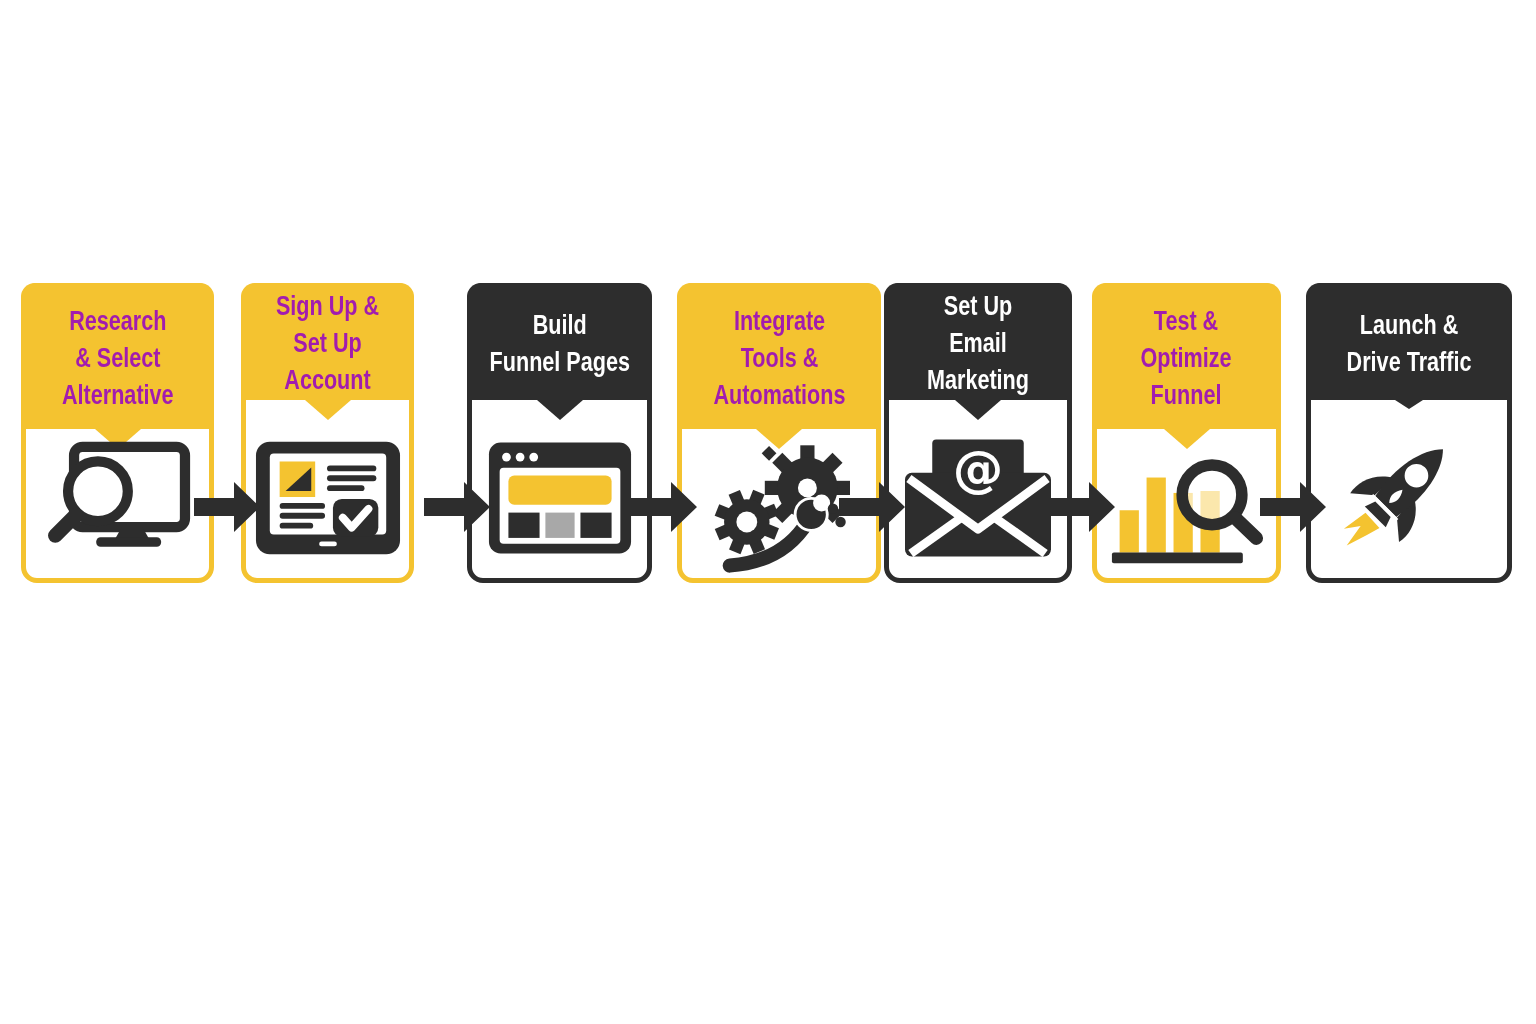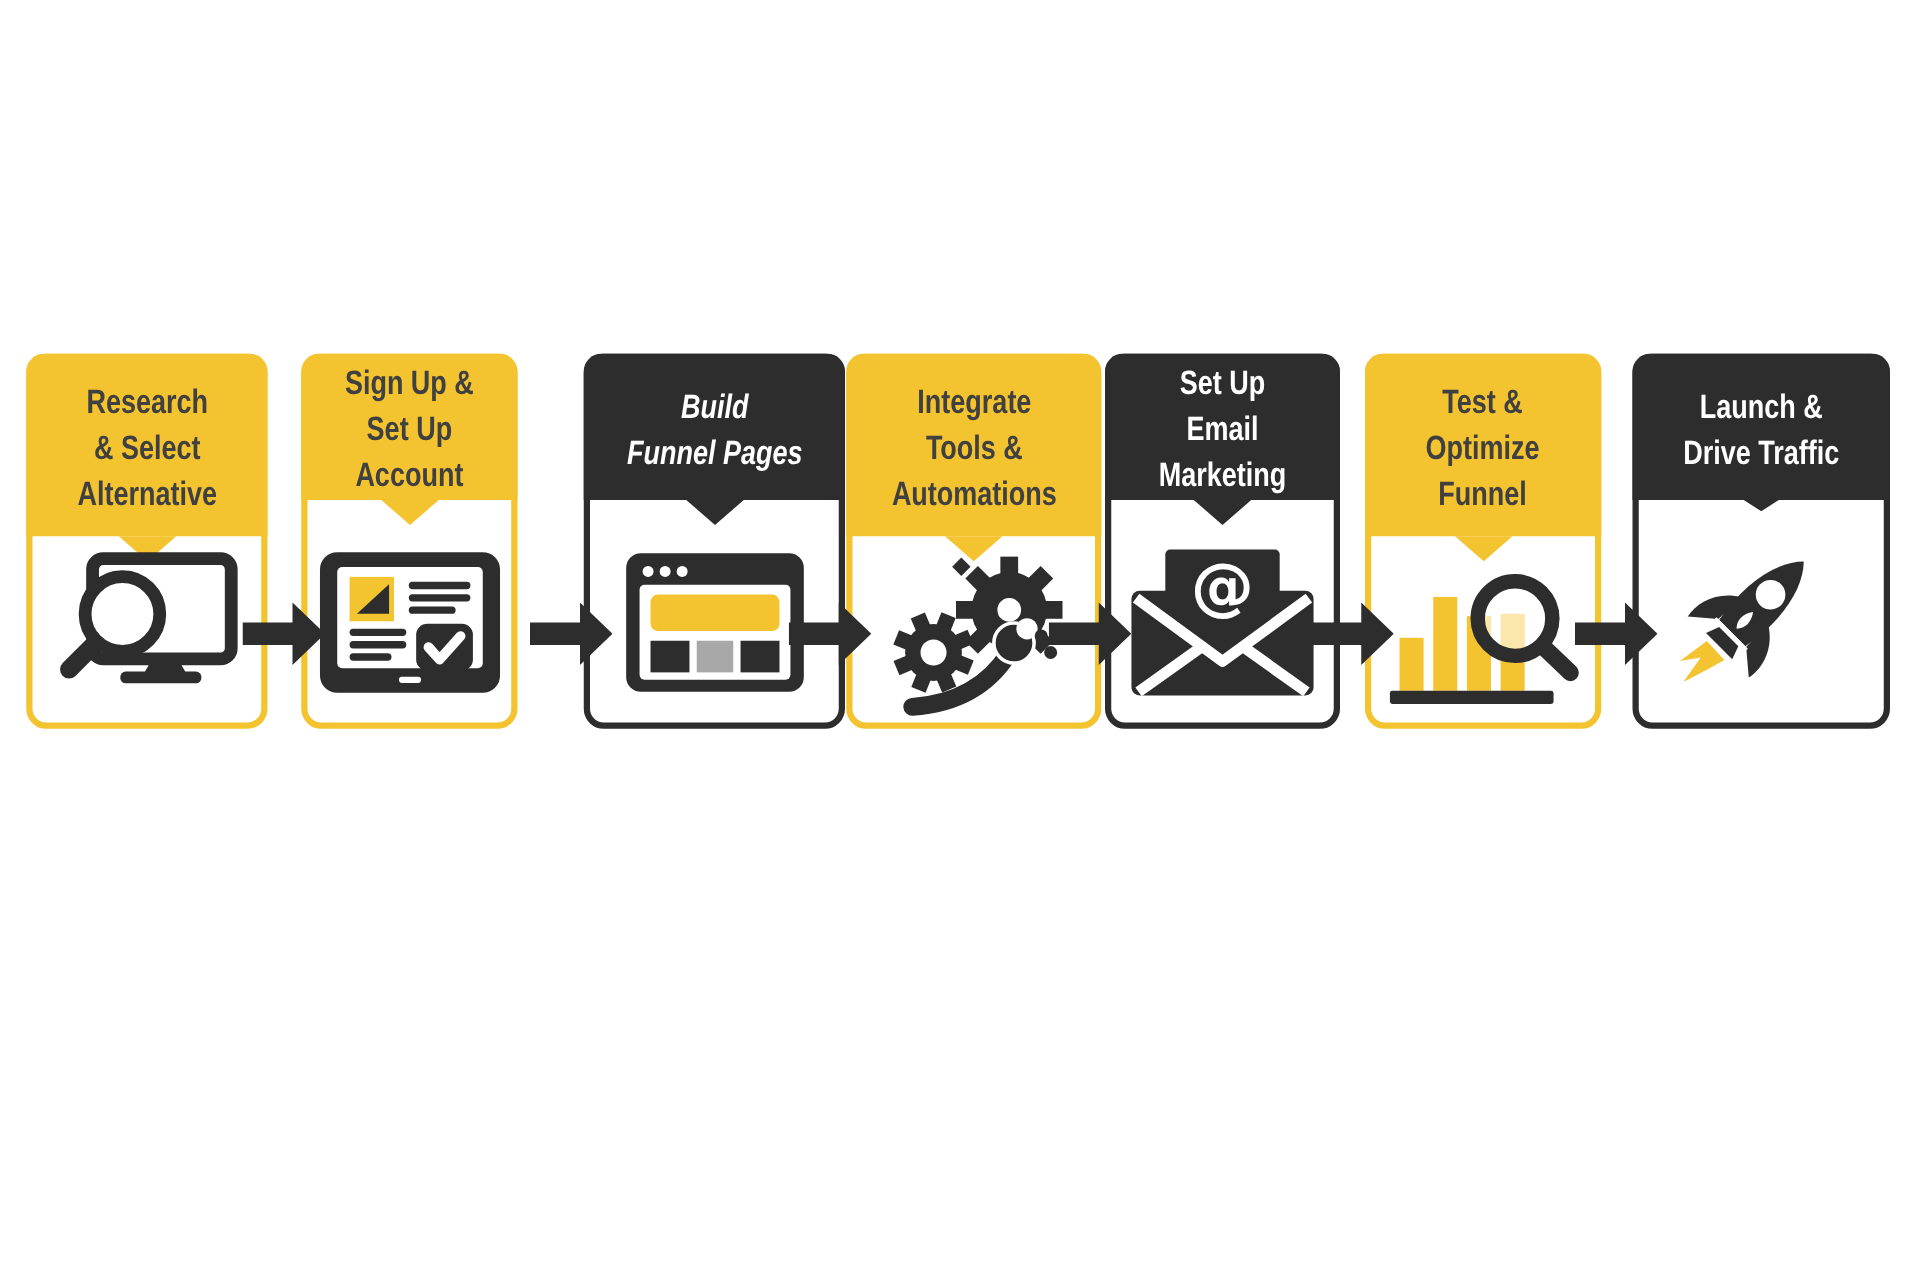--- a/index.html
+++ b/index.html
@@ -15,21 +15,21 @@
   }
   .theme-yellow { border:5px solid #F4C330; }
   .theme-dark   { border:5px solid #2D2D2D; }
 
   .card-header {
     position:absolute; top:-5px; left:-5px; right:-5px;
     border-radius:14px 14px 0 0;
     display:flex; align-items:center; justify-content:center;
     box-sizing:border-box; padding-top:4px;
   }
-  .theme-yellow .card-header { background:#F4C330; color:#404040; }
+  .theme-yellow .card-header { background:#F4C330; color:#a21caf; }
   .theme-dark   .card-header { background:#2D2D2D; color:#FFFFFF; }
   .h2 .card-header { height:117px; }
   .h3 .card-header { height:146px; }
 
   .card-header::after {
     content:""; position:absolute; top:100%; left:50%;
     transform:translateX(-50%);
     border-left:23px solid transparent; border-right:23px solid transparent;
     border-top-style:solid; border-top-width:20px;
   }
@@ -97,21 +97,21 @@
           <rect x="74" y="46" width="38" height="6" rx="3" fill="#2D2D2D"></rect>
           <rect x="26" y="64" width="46" height="6" rx="3" fill="#2D2D2D"></rect>
           <rect x="26" y="74" width="46" height="6" rx="3" fill="#2D2D2D"></rect>
           <rect x="26" y="84" width="34" height="6" rx="3" fill="#2D2D2D"></rect>
           <rect x="80" y="60" width="46" height="38" rx="9" fill="#2D2D2D"></rect>
           <path d="M90 79 l9 10 l17 -19" stroke="#ffffff" stroke-width="8" fill="none" stroke-linecap="round" stroke-linejoin="round"></path>
         </svg>
       </div>
     </div>
 
-    <div class="card theme-dark h2" style="left:467px; width:209px;font-style:italic;">
+    <div class="card theme-dark h2" style="left:467px; width:185px;">
       <div class="card-header">
         <span class="step-title">Build
 Funnel Pages</span>
       </div>
       <div class="card-body">
         <svg class="icon-svg" width="146" height="116" viewBox="0 0 150 118">
           <rect x="2" y="2" width="146" height="114" rx="12" fill="#2D2D2D"></rect>
           <circle cx="20" cy="17" r="4.5" fill="#ffffff"></circle>
           <circle cx="34" cy="17" r="4.5" fill="#ffffff"></circle>
           <circle cx="48" cy="17" r="4.5" fill="#ffffff"></circle>

